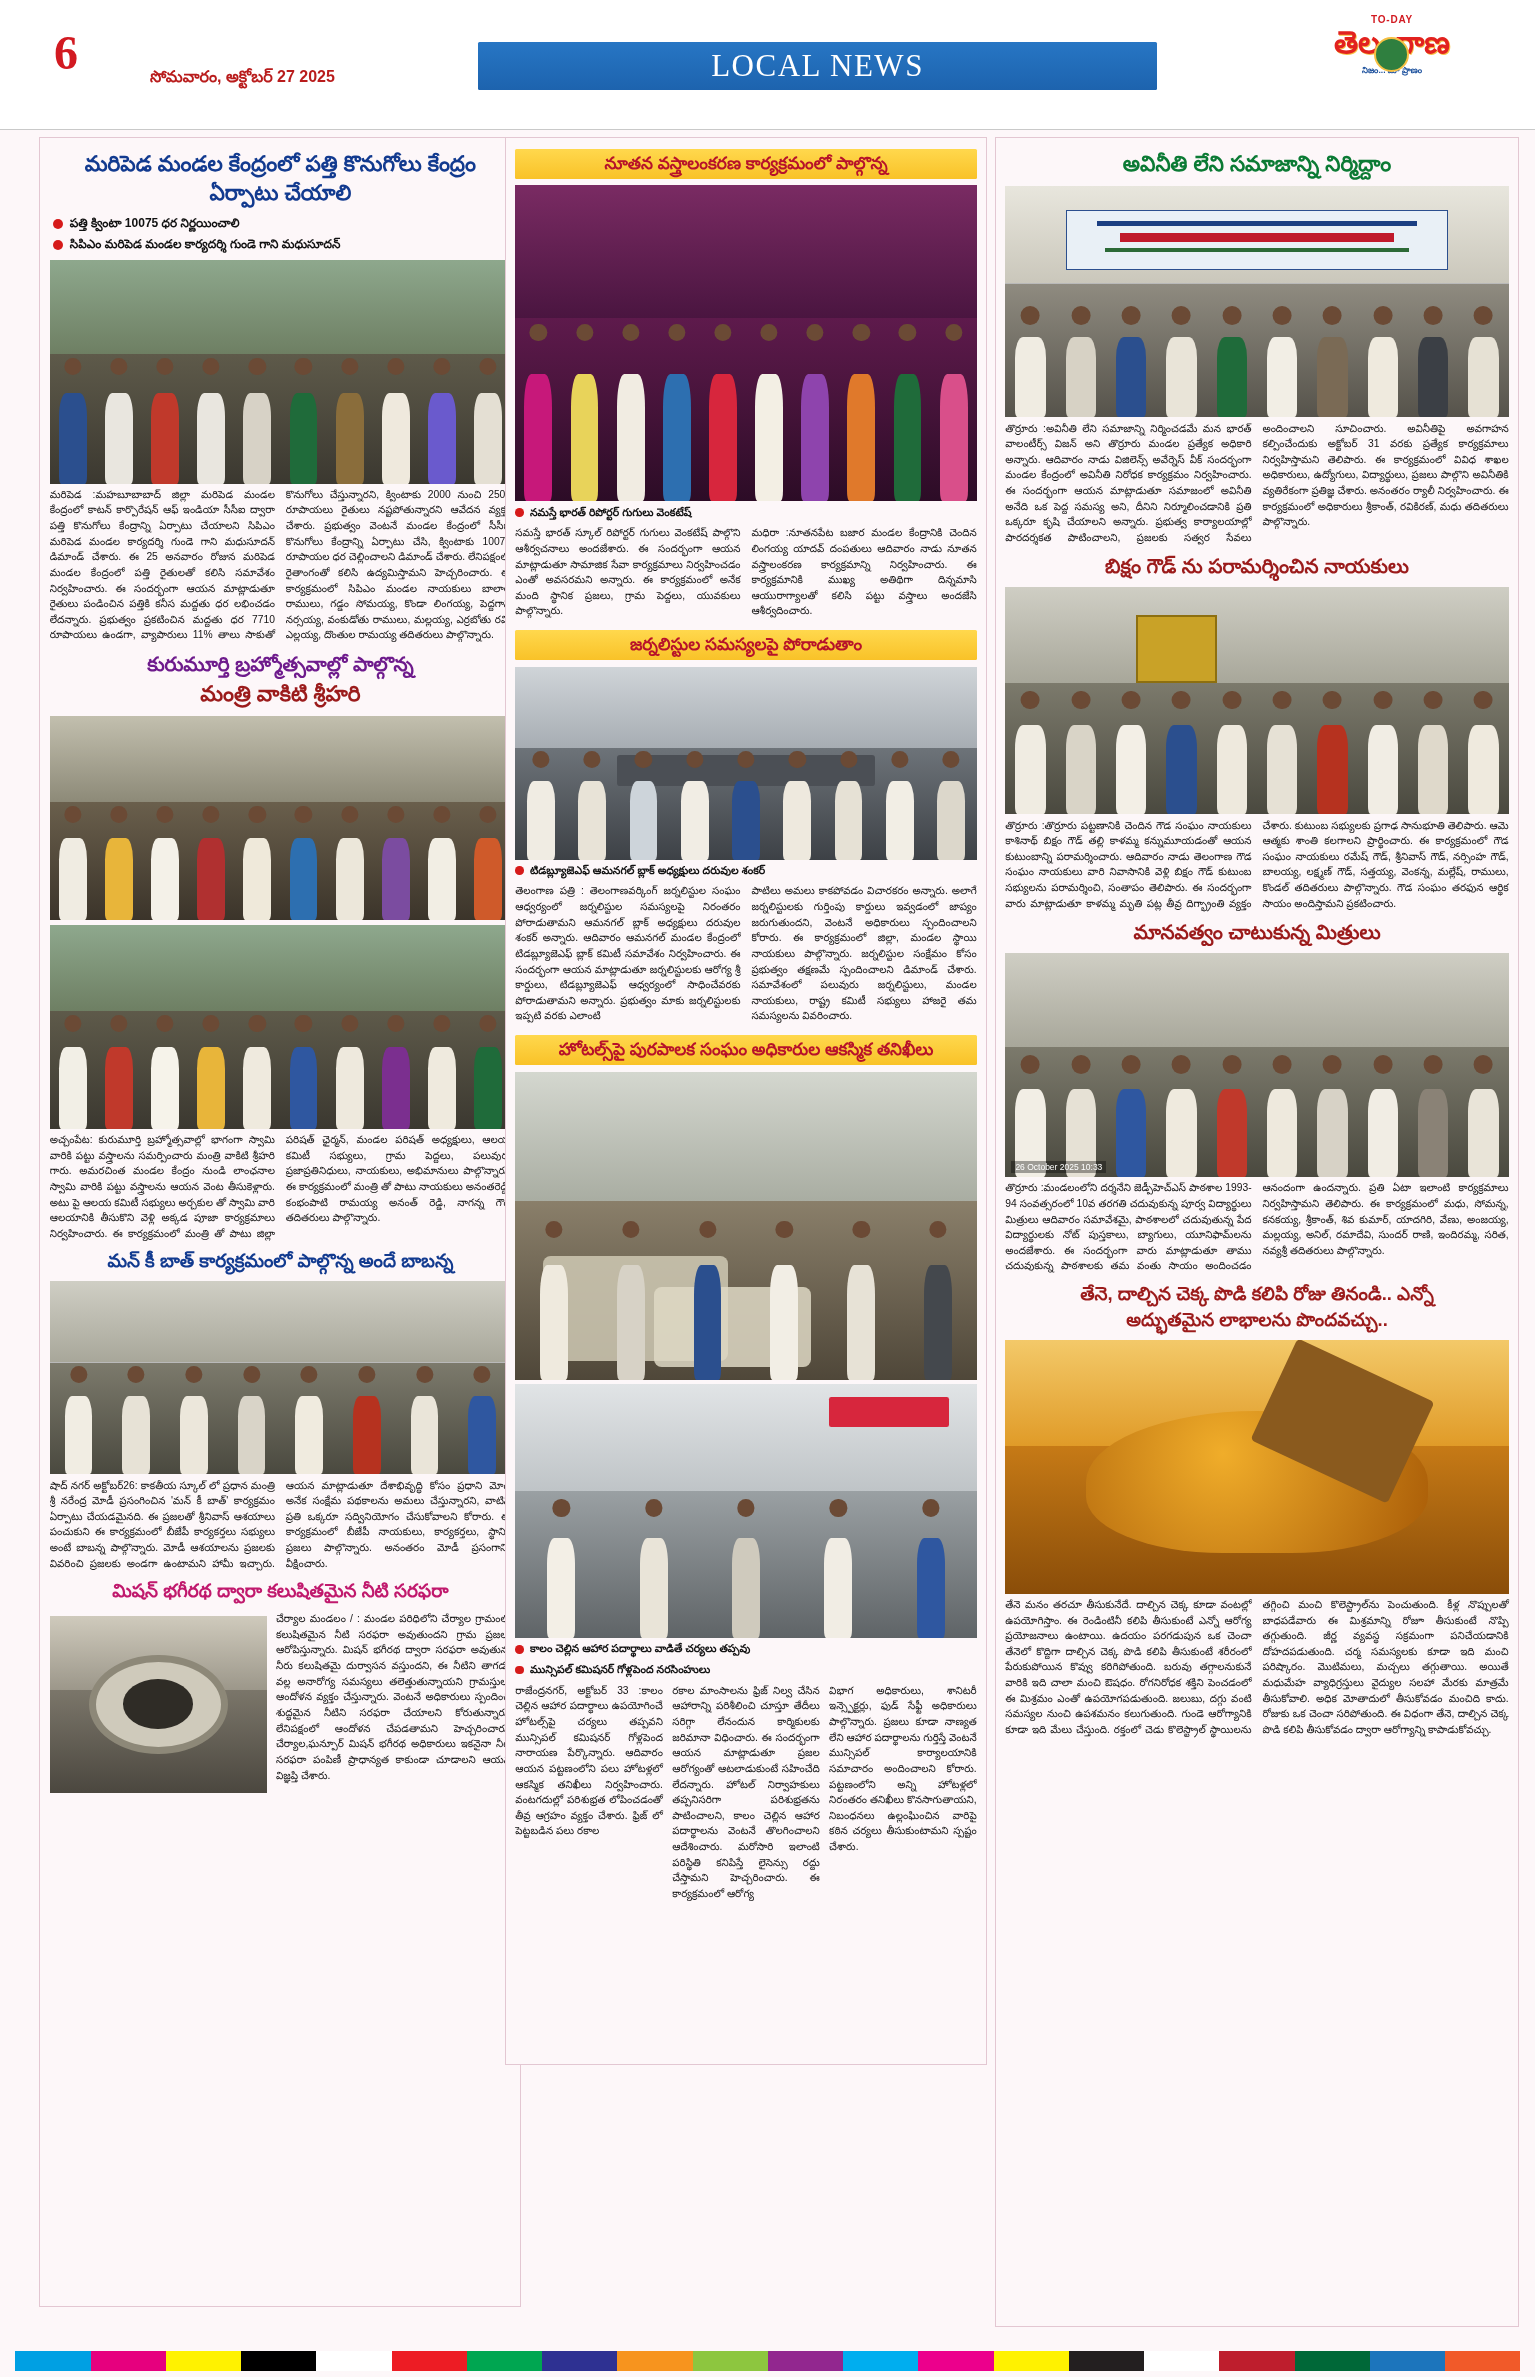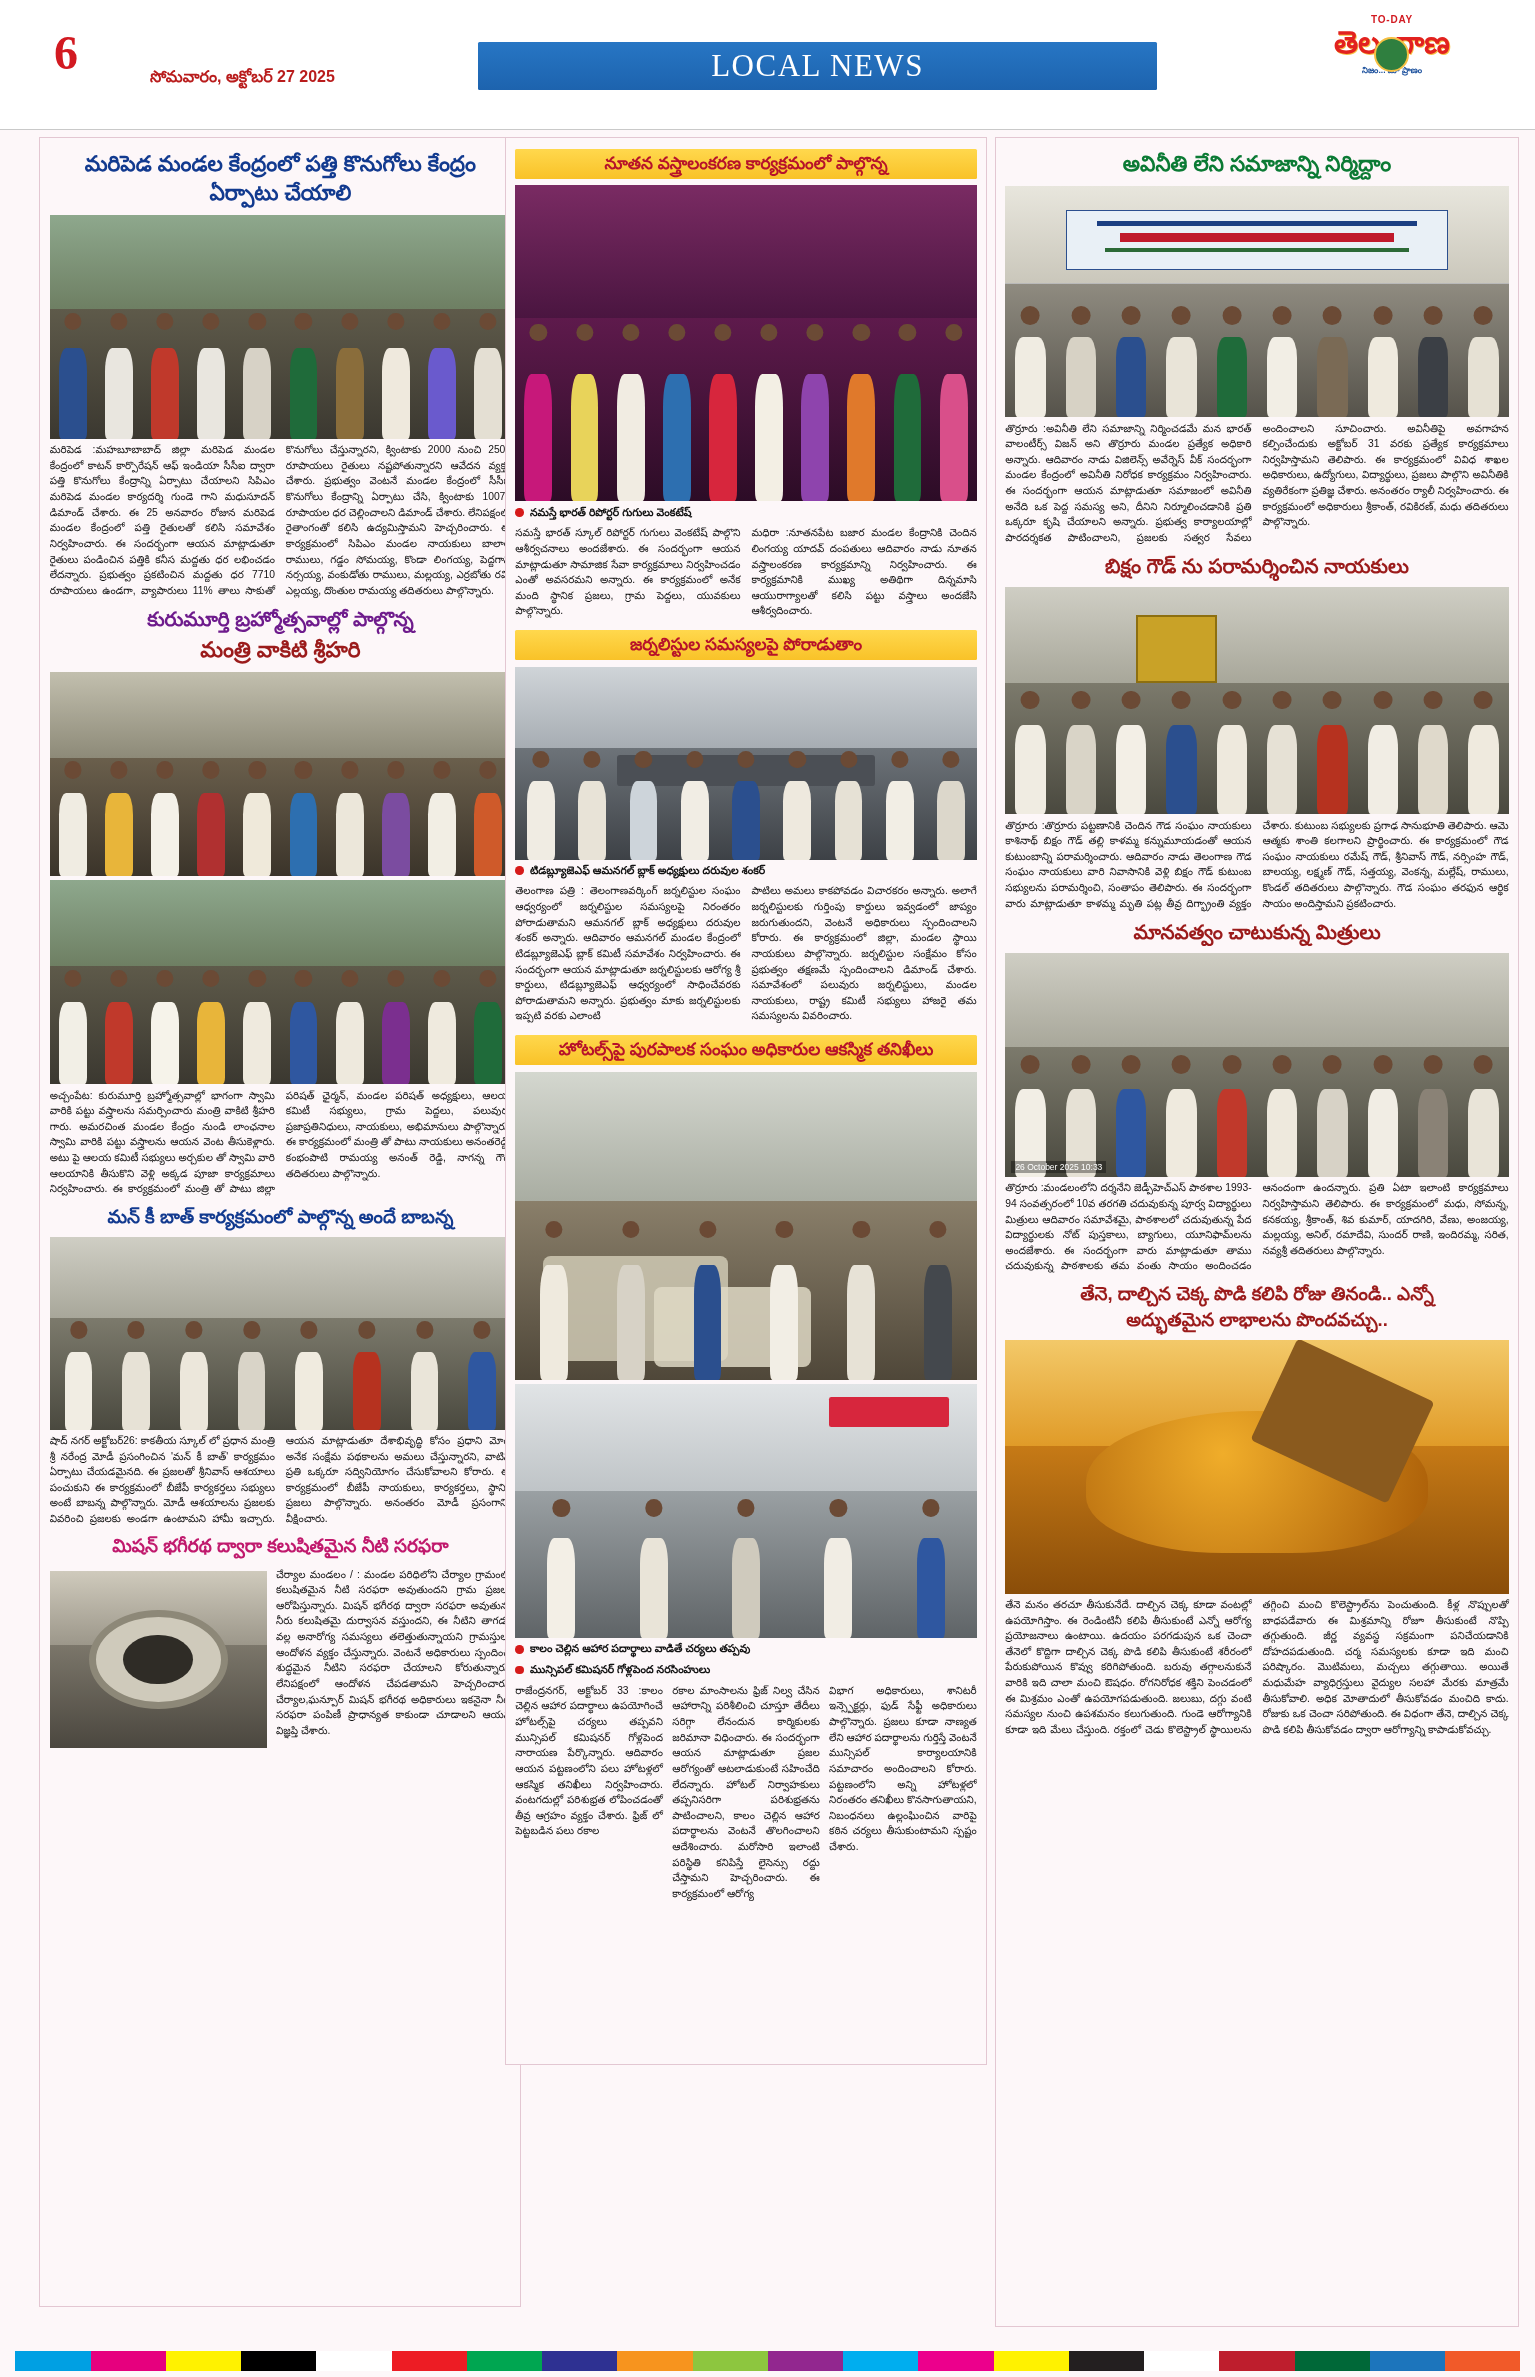--- a/index.html
+++ b/index.html
@@ -243,20 +243,30 @@
       <div class="logo-circle"></div>
       <div class="logo-main">తెలంగాణ</div>
       <div class="logo-sub">నిజం... మా ప్రాణం</div>
     </div>
   </div>
 
   <div class="col" id="col1">
 
     <div>
       <div class="headline h-blue h-28">మరిపెడ మండల కేంద్రంలో పత్తి కొనుగోలు కేంద్రం ఏర్పాటు చేయాలి</div>
+      <div class="bullets">
+        <div class="bullet-row">
+          <span class="bullet-dot"></span>
+          <span class="bullet-text">పత్తి క్వింటా 10075 ధర నిర్ణయించాలి</span>
+        </div>
+        <div class="bullet-row">
+          <span class="bullet-dot"></span>
+          <span class="bullet-text">సిపిఎం మరిపెడ మండల కార్యదర్శి గుండె గాని మధుసూదన్</span>
+        </div>
+      </div>
       <div class="photo ph-crowd" style="height:224px">
         <div class="sky"></div>
           <div class="gnd"></div>
         <div class="figure-people">
           <div class="person">
               <div class="head"></div>
               <div class="body" style="background:#2b4f8e"></div>
             </div>
           <div class="person">
               <div class="head"></div>

